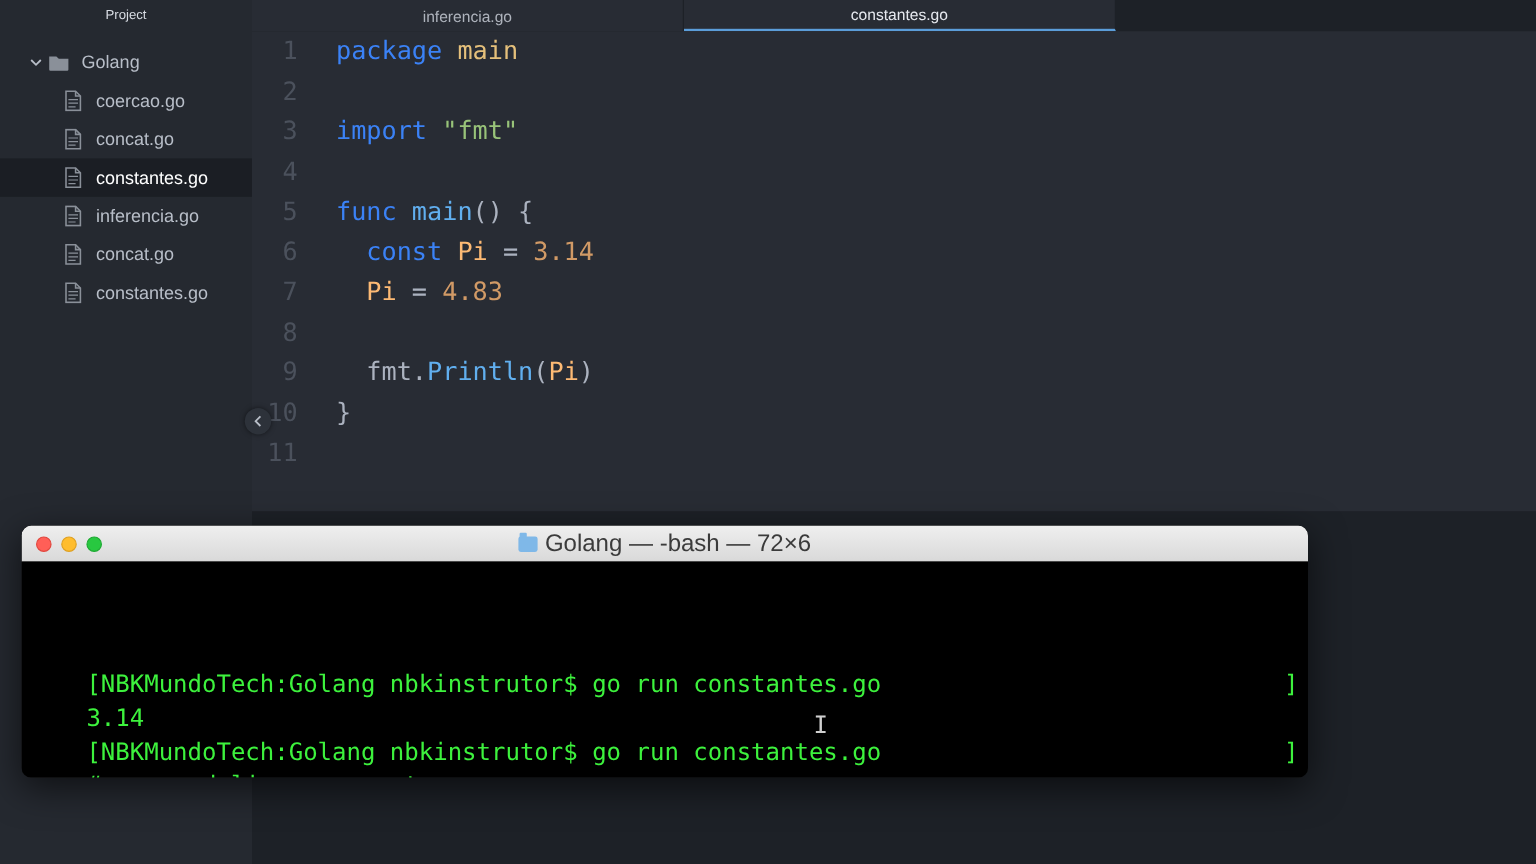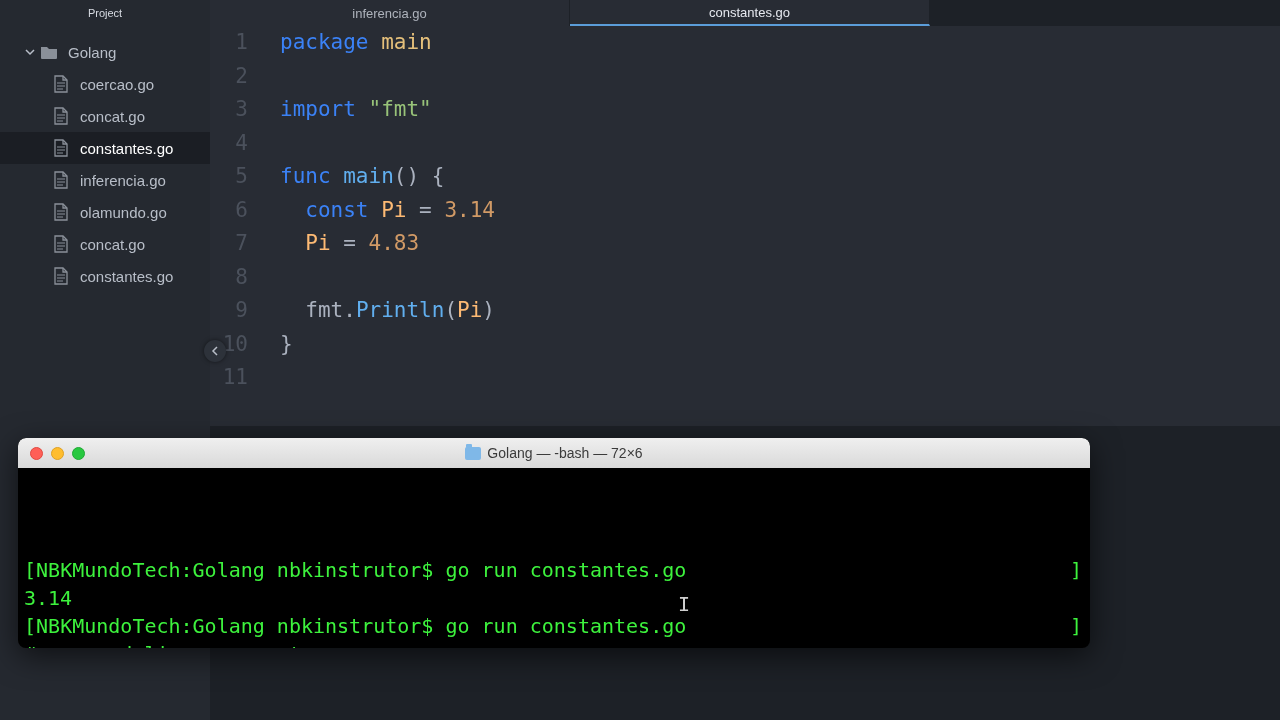--- a/index.html
+++ b/index.html
@@ -169,21 +169,21 @@
     width: 13px; height: 13px; border-radius: 50%;
     display: inline-block;
   }
   .tl-red { background: #ff5f57; border: 1px solid #e1483f; }
   .tl-yellow { background: #ffbd2e; border: 1px solid #dfa123; }
   .tl-green { background: #28c840; border: 1px solid #1faa34; }
   .titlebar-title {
     position: absolute;
     left: 0; right: 0;
     text-align: center;
-    font-size: 14px;
+    font-size: 20px;
     color: #3b3b3b;
     display: flex;
     align-items: center;
     justify-content: center;
     gap: 6px;
     pointer-events: none;
   }
   .folder-glyph {
     width: 16px; height: 13px;
     background: #7fb8e8;
@@ -202,21 +202,21 @@
     font-family: "Menlo","Consolas",monospace;
     font-size: 20px;
     line-height: 28px;
     padding: 4px 6px;
     color: #3df23d;
     white-space: pre;
     background: #000;
     height: calc(100% - 30px);
     position: relative;
   }
-  .term-line { height: 28px; }
+  .term-line { height: 28px; margin-left: 48px; }
   .term-cmd { color: #3df23d; }
   .term-bracket { color: #3df23d; }
   .term-rbracket {
     position: absolute;
     right: 8px;
     color: #3df23d;
   }
   .ibeam {
     position: absolute;
     color: #cfcfcf;
@@ -295,32 +295,20 @@
         <div class="tree-row file">
           <span class="file-icon">
     <svg width="16" height="18" viewBox="0 0 16 18">
               <path d="M2 1 h8 l4 4 v12 h-12 z" fill="none" stroke="#8a9099" stroke-width="1.3"></path>
               <path d="M10 1 v4 h4" fill="none" stroke="#8a9099" stroke-width="1.3"></path>
               <line x1="4" y1="8" x2="12" y2="8" stroke="#8a9099"></line>
               <line x1="4" y1="11" x2="12" y2="11" stroke="#8a9099"></line>
               <line x1="4" y1="14" x2="10" y2="14" stroke="#8a9099"></line>
             </svg>
   </span>
-          <span class="tree-label">olamundo.go</span>
-        </div>
-        <div class="tree-row file">
-          <span class="file-icon">
-    <svg width="16" height="18" viewBox="0 0 16 18">
-              <path d="M2 1 h8 l4 4 v12 h-12 z" fill="none" stroke="#8a9099" stroke-width="1.3"></path>
-              <path d="M10 1 v4 h4" fill="none" stroke="#8a9099" stroke-width="1.3"></path>
-              <line x1="4" y1="8" x2="12" y2="8" stroke="#8a9099"></line>
-              <line x1="4" y1="11" x2="12" y2="11" stroke="#8a9099"></line>
-              <line x1="4" y1="14" x2="10" y2="14" stroke="#8a9099"></line>
-            </svg>
-  </span>
           <span class="tree-label">concat.go</span>
         </div>
         <div class="tree-row file">
           <span class="file-icon">
     <svg width="16" height="18" viewBox="0 0 16 18">
               <path d="M2 1 h8 l4 4 v12 h-12 z" fill="none" stroke="#8a9099" stroke-width="1.3"></path>
               <path d="M10 1 v4 h4" fill="none" stroke="#8a9099" stroke-width="1.3"></path>
               <line x1="4" y1="8" x2="12" y2="8" stroke="#8a9099"></line>
               <line x1="4" y1="11" x2="12" y2="11" stroke="#8a9099"></line>
               <line x1="4" y1="14" x2="10" y2="14" stroke="#8a9099"></line>

